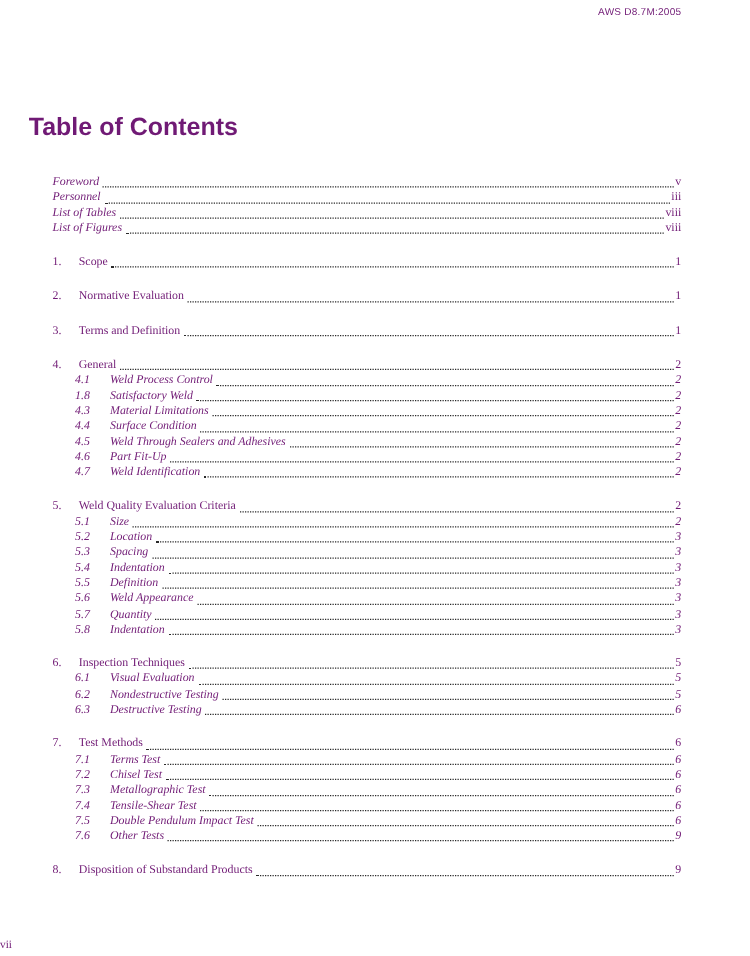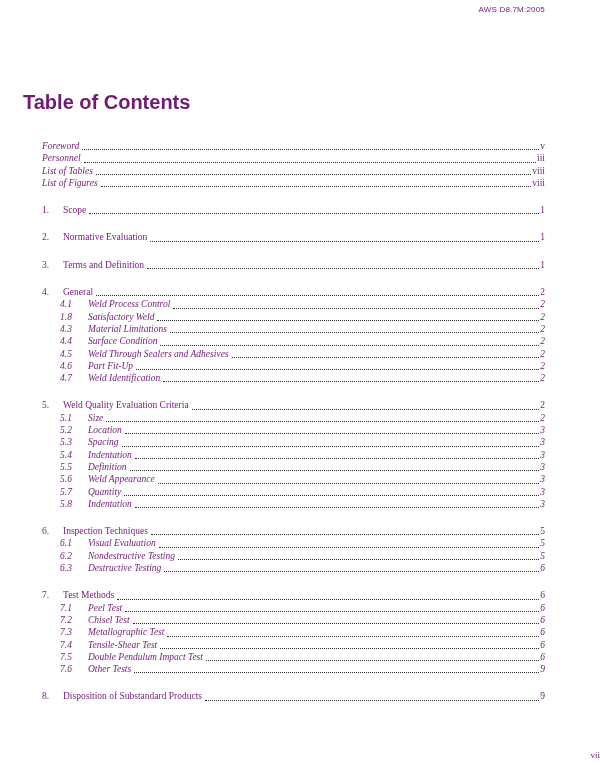--- a/index.html
+++ b/index.html
@@ -74,21 +74,21 @@
     align-self: flex-end;
     height: 0;
   }
   .page-num { flex: none; }
   .section-group { margin-top: 15px; }
   .footer {
     position: absolute;
     bottom: 5px;
     left: 0;
     width: 100%;
-    text-align: right;
+    text-align: left;
     font-size: 9px;
   }
 </style>
 </head>
 <body>
 
 <div class="page">
 
   <div class="doc-code">AWS D8.7M:2005</div>
 
@@ -278,21 +278,21 @@
         </div>
         <div class="section-group">
           <div class="toc-row">
             <span class="num">7.</span>
             <span class="label">Test Methods</span>
             <span class="leader"></span>
             <span class="page-num">6</span>
           </div>
           <div class="toc-row sub">
             <span class="num">7.1</span>
-            <span class="label">Peel Test</span>
+            <span class="label">Terms Test</span>
             <span class="leader"></span>
             <span class="page-num">6</span>
           </div>
           <div class="toc-row sub">
             <span class="num">7.2</span>
             <span class="label">Chisel Test</span>
             <span class="leader"></span>
             <span class="page-num">6</span>
           </div>
           <div class="toc-row sub">

